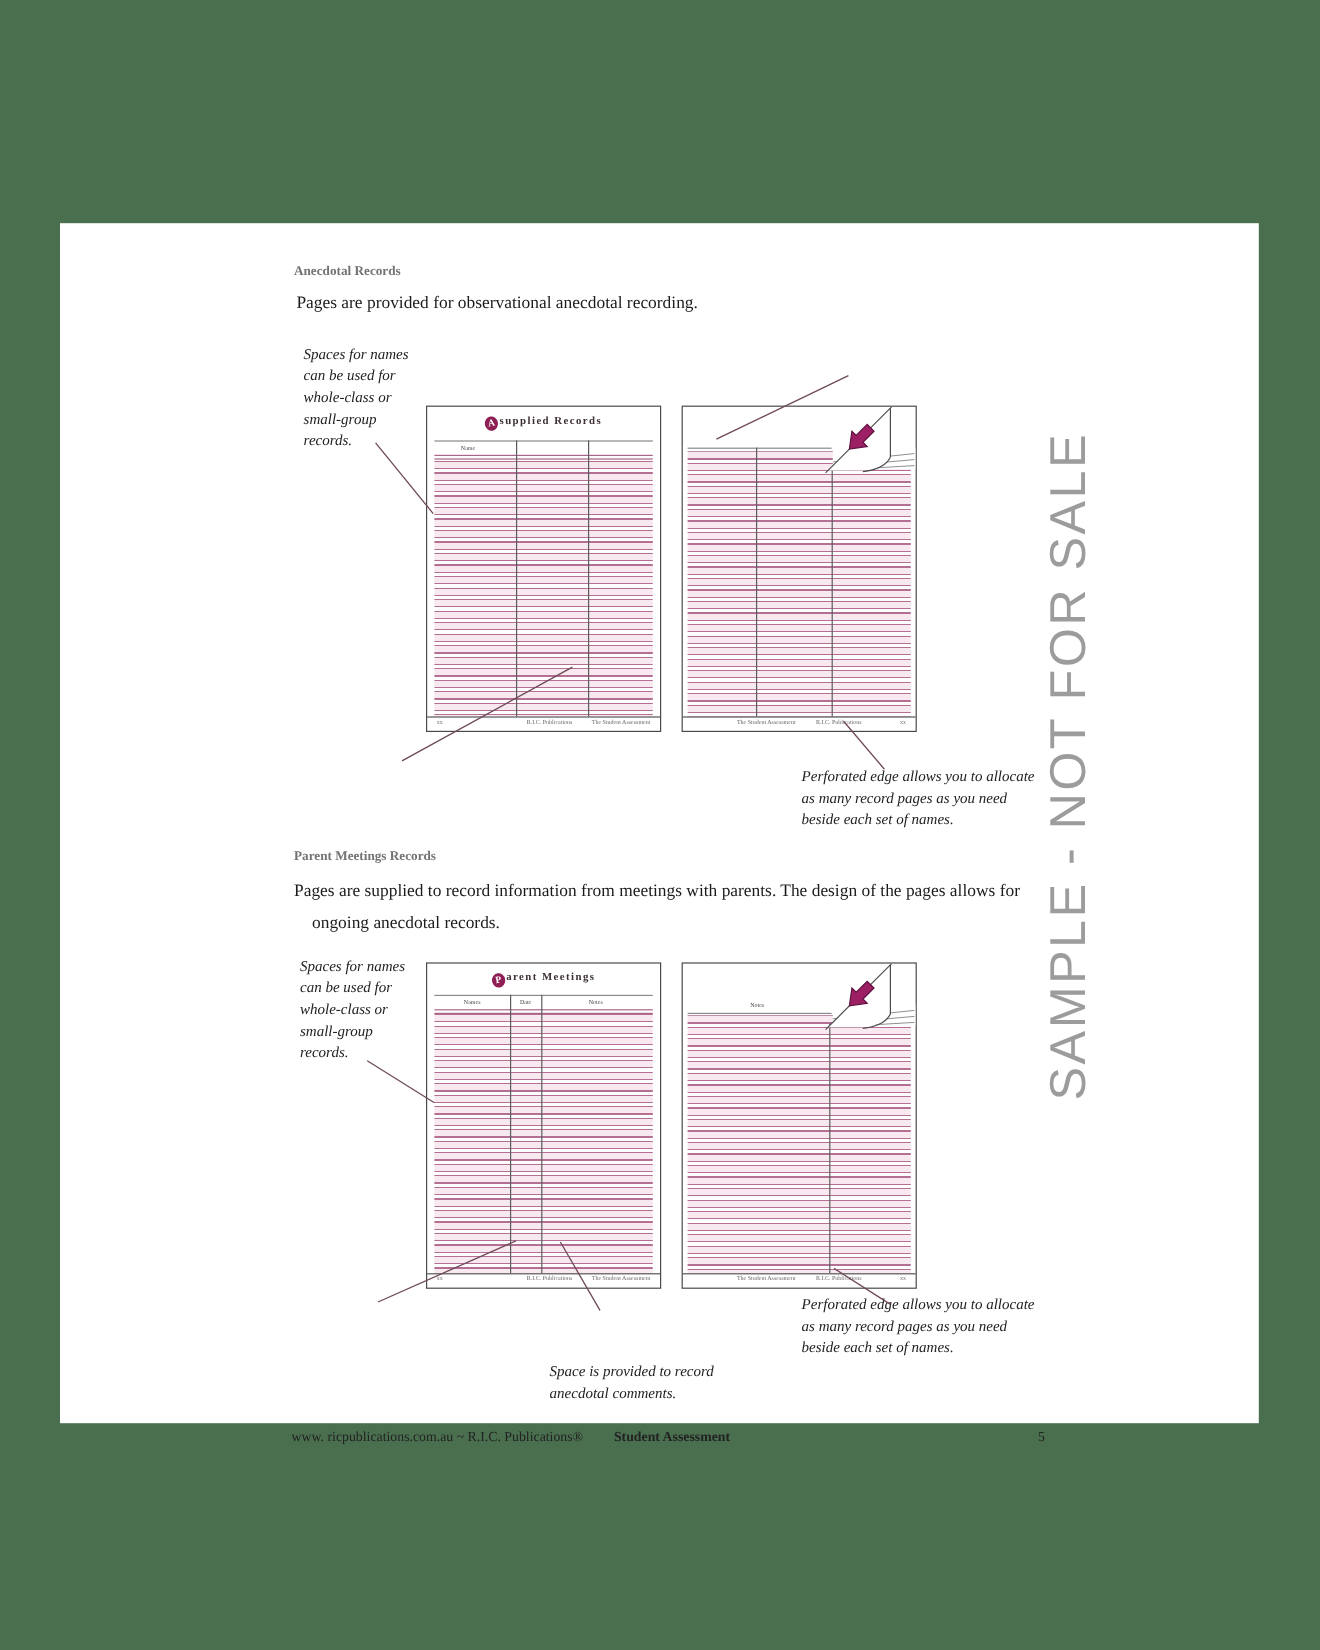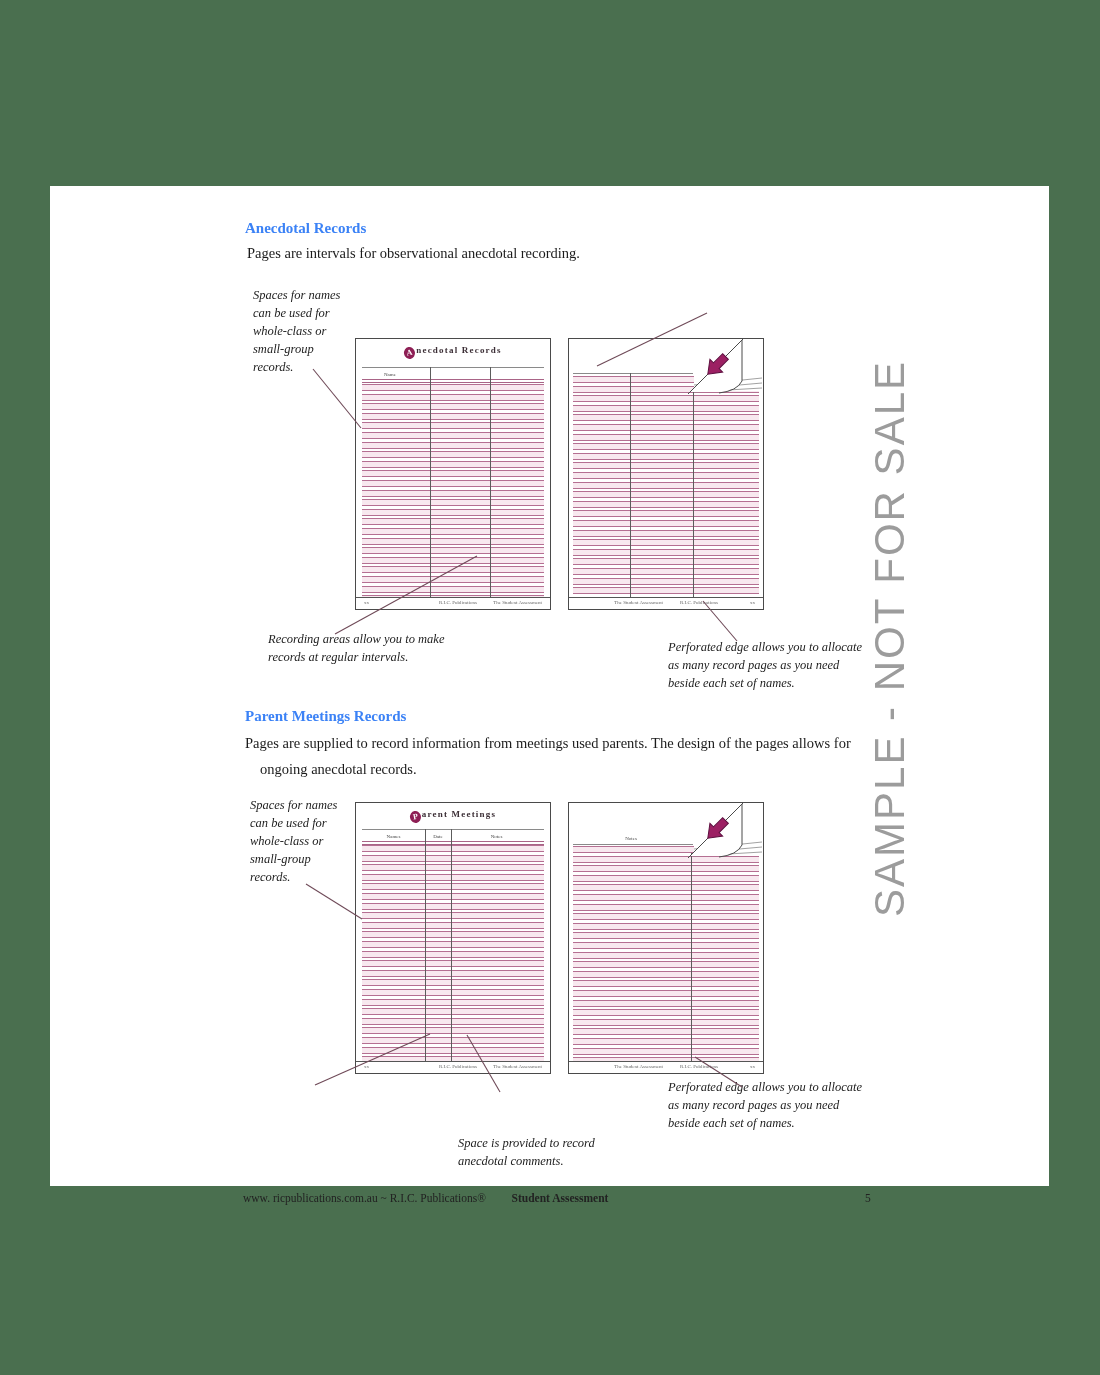--- a/index.html
+++ b/index.html
@@ -1,19 +1,19 @@
 <!DOCTYPE html>
 <html><head>
 <meta charset="utf-8">
 <style>
   html,body{margin:0;padding:0;}
   body{width:1100px;height:1375px;background:#4a6f4f;position:relative;
        font-family:"Liberation Serif", serif;}
   .page{position:absolute;left:50px;top:186px;width:999px;height:1000px;background:#ffffff;}
-  .sec-heading{position:absolute;font-weight:bold;font-size:15px;color:#3b82f6;
+  .sec-heading{position:absolute;font-weight:bold;font-size:11px;color:#737373;
                font-family:"Liberation Serif", serif;}
   .body-text{position:absolute;font-size:14.5px;color:#1b1b1b;}
   .ann{position:absolute;font-style:italic;font-size:12.5px;color:#222;line-height:18px;}
   .ann span{display:block;}
   .thumb{position:absolute;width:194px;height:270px;background:#fff;border:1px solid #4a4a4a;}
   .thumb-title{position:absolute;left:0;width:100%;text-align:center;font-weight:bold;
                font-size:9px;letter-spacing:1.2px;color:#3c2f36;}
   .cap{display:inline-block;width:11px;height:12px;background:#8e1f55;color:#fff;
        border-radius:50%;font-weight:bold;font-size:8px;line-height:12px;text-align:center;
        letter-spacing:0;vertical-align:-2px;transform:rotate(-10deg);margin-right:1px;}
@@ -32,33 +32,33 @@
       color:#9c9c9c;letter-spacing:2px;white-space:nowrap;transform:rotate(-90deg);}
   .pfoot{position:absolute;font-size:11.5px;color:#222;margin-top:40px;}
   .callouts{position:absolute;left:0;top:0;pointer-events:none;}
 </style>
 </head>
 <body>
 
 <div class="page">
 
   <div class="sec-heading" style="left:195px;top:34px">Anecdotal Records</div>
-  <div class="body-text" style="left:197px;top:59px">Pages are intervals for observational anecdotal recording.</div>
+  <div class="body-text" style="left:197px;top:59px">Pages are provided for observational anecdotal recording.</div>
 
   <div class="ann" style="left:203px;top:100px;width:106px">
     <span>Spaces for names</span>
     <span>can be used for</span>
     <span>whole-class or</span>
     <span>small-group</span>
     <span>records.</span>
   </div>
 
 
   <div class="thumb" style="left:305px;top:152px">
-    <div class="thumb-title" style="top:6px"><span class="cap">A</span><span>necdotal Records</span></div>
+    <div class="thumb-title" style="top:6px"><span class="cap">A</span><span>supplied Records</span></div>
     <div class="hline" style="top:28px;left:6px;width:182px"></div>
     <div class="tiny" style="top:33px;left:28px;color:#444">Name</div>
     <div class="dbl" style="top:40px;left:6px;width:182px"></div>
     <div class="ruled" style="top:45px;left:6px;width:182px;height:213px"></div>
     <div class="vline" style="left:74px;top:28px;height:230px"></div>
     <div class="vline" style="left:134px;top:28px;height:230px"></div>
     <div class="hline" style="top:258px;left:0;width:194px;background:#555"></div>
     <div class="tiny" style="top:261px;left:8px">xx</div>
     <div class="tiny c" style="top:261px;left:72px;width:60px">R.I.C. Publications</div>
     <div class="tiny r" style="top:261px;right:8px;width:64px">The Student Assessment</div>
@@ -79,33 +79,29 @@
       <line x1="55" y1="1" x2="55" y2="42" stroke="#4a4a4a" stroke-width="1"></line>
       <path d="M55,42 Q50,52 32,54" fill="none" stroke="#4a4a4a" stroke-width="1"></path>
       <path d="M-12,-4 L1,-4 L1,-9 L13,0 L1,9 L1,4 L-12,4 Z" transform="translate(30,26) rotate(135)" fill="#9c2063" stroke="#5e1040" stroke-width="1"></path>
     </svg>
     <div class="hline" style="top:258px;left:0;width:194px;background:#555"></div>
     <div class="tiny r" style="top:261px;left:30px;width:64px">The Student Assessment</div>
     <div class="tiny c" style="top:261px;left:100px;width:60px">R.I.C. Publications</div>
     <div class="tiny r" style="top:261px;right:8px;width:20px">xx</div>
   </div>
 
-  <div class="ann" style="left:218px;top:444px;width:210px">
-    <span>Recording areas allow you to make</span>
-    <span>records at regular intervals.</span>
-  </div>
 
   <div class="ann" style="left:618px;top:452px;width:215px">
     <span>Perforated edge allows you to allocate</span>
     <span>as many record pages as you need</span>
     <span>beside each set of names.</span>
   </div>
 
   <div class="sec-heading" style="left:195px;top:522px">Parent Meetings Records</div>
-  <div class="body-text" style="left:195px;top:549px">Pages are supplied to record information from meetings used parents. The design of the pages allows for</div>
+  <div class="body-text" style="left:195px;top:549px">Pages are supplied to record information from meetings with parents. The design of the pages allows for</div>
   <div class="body-text" style="left:210px;top:575px">ongoing anecdotal records.</div>
 
   <div class="ann" style="left:200px;top:610px;width:106px">
     <span>Spaces for names</span>
     <span>can be used for</span>
     <span>whole-class or</span>
     <span>small-group</span>
     <span>records.</span>
   </div>
 

